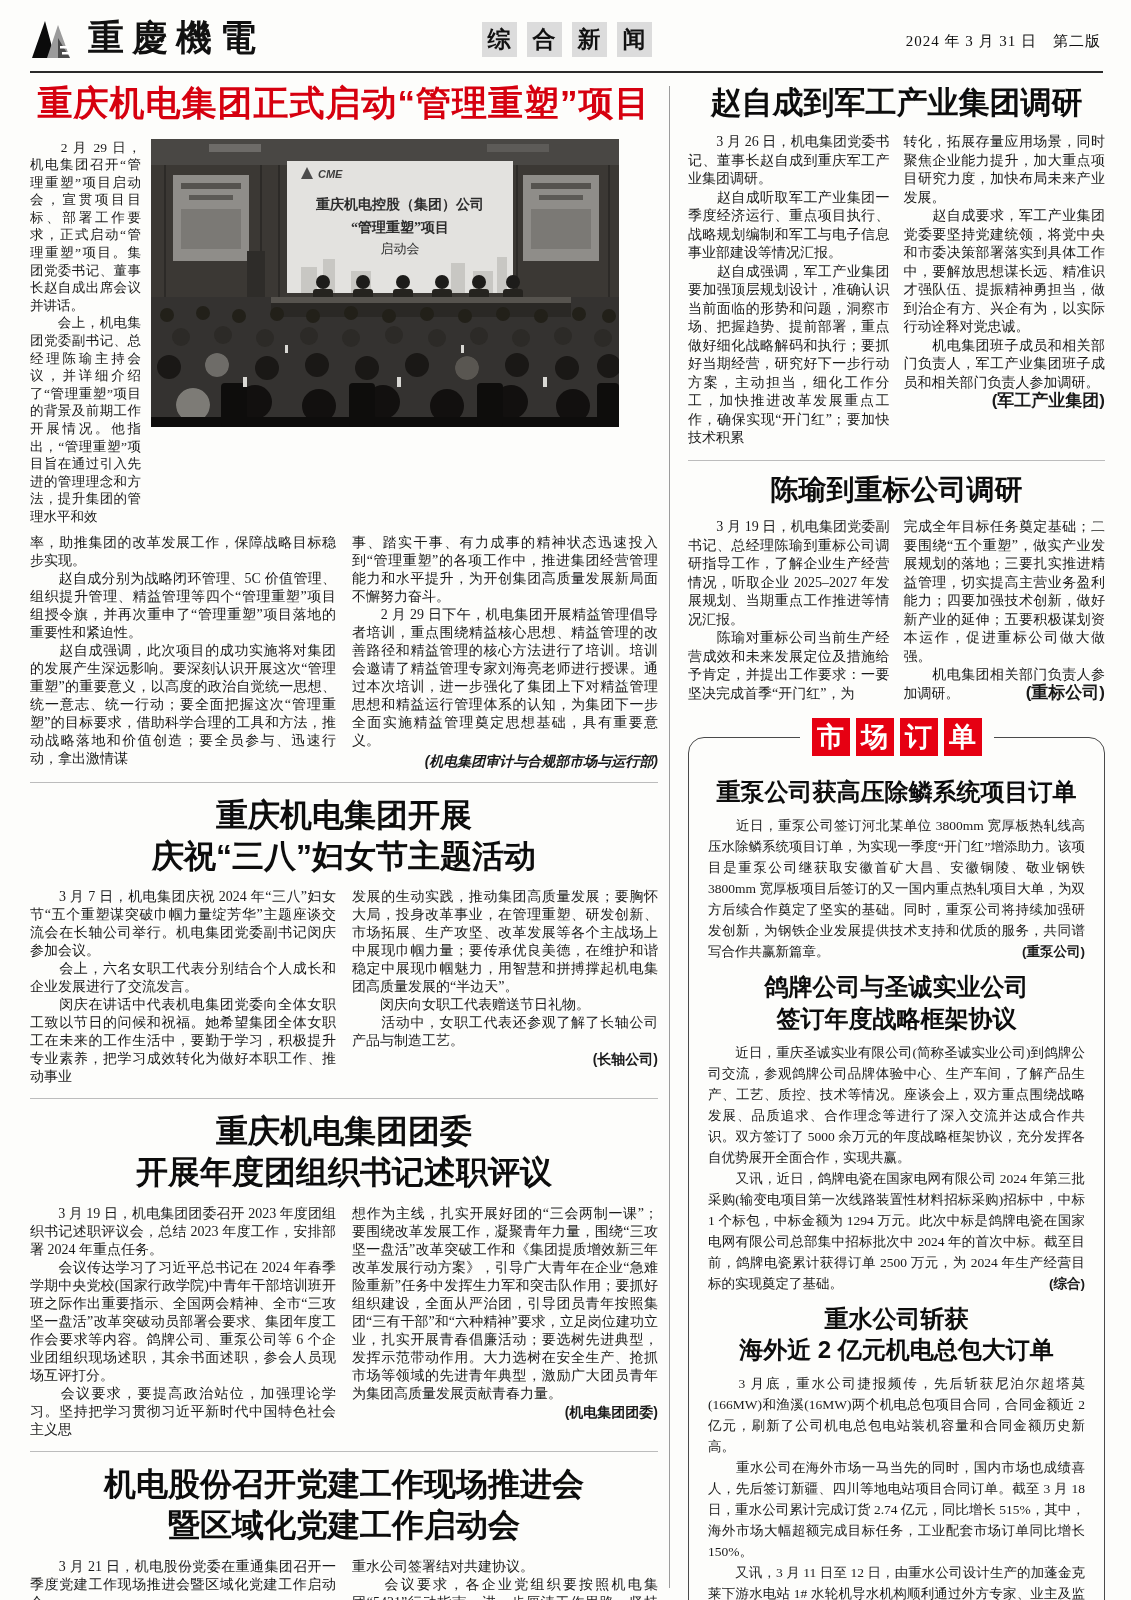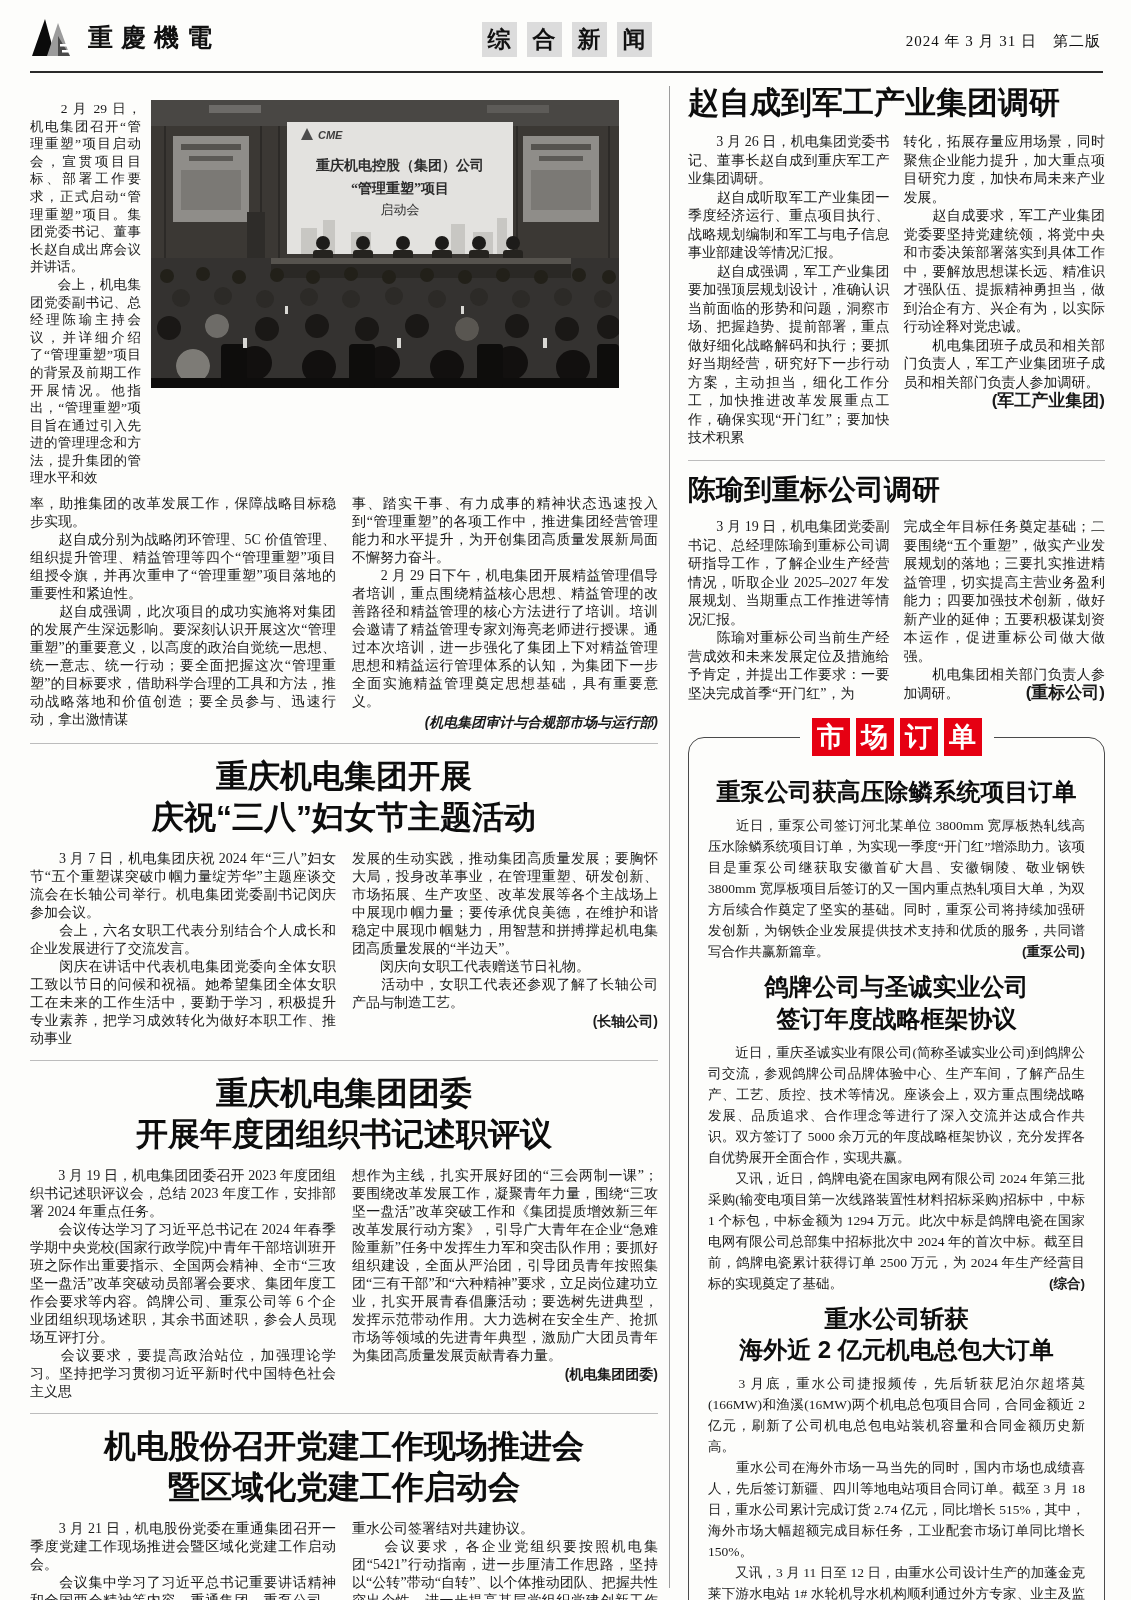--- a/index.html
+++ b/index.html
@@ -6,21 +6,21 @@
   body { margin: 0; background: #ffffff; }
   .page {
     position: relative; width: 1131px; height: 1600px;
     background: #fdfdfb; overflow: hidden;
     font-family: "Liberation Serif", serif; color: #1a1a1a;
   }
 
   
   .masthead { position: absolute; left: 30px; top: 12px; right: 28px; height: 58px; }
   .brand { position: absolute; left: 0; top: 2px; display: flex; align-items: center; gap: 10px; }
-  .brand-text { font-size: 25px; font-weight: bold; letter-spacing: 8px; color: #111; font-family: "Liberation Serif", serif; }
+  .brand-text { font-size: 36px; font-weight: bold; letter-spacing: 8px; color: #111; font-family: "Liberation Serif", serif; }
   .section-boxes { position: absolute; left: 50%; transform: translateX(-50%); top: 10px; display: flex; gap: 10px; }
   .section-box { width: 35px; height: 35px; background: #dcdcdc; color: #111; font-weight: bold;
                  font-size: 23px; line-height: 35px; text-align: center; }
   .dateline { position: absolute; right: 2px; top: 20px; font-size: 15px; color: #111; letter-spacing: 1px; }
   .masthead-rule { position: absolute; left: 30px; right: 28px; top: 71px; height: 2px; background: #2a2a2a; }
 
   
   .left-region  { position: absolute; left: 30px;  top: 84px; width: 628px; }
   .right-region { position: absolute; left: 688px; top: 84px; width: 417px; }
   .vsep { position: absolute; left: 669px; top: 86px; height: 1502px; width: 1px; background: #9c9c9c; }
@@ -42,21 +42,21 @@
   .a1-byline { font-size: 14px; margin-top: 2px; font-style: italic; }
 
   
   .art-title { font-family: "Liberation Sans", sans-serif; font-weight: 900; font-size: 32px;
                text-align: center; line-height: 1.28; color: #0d0d0d; }
   .two-col { display: flex; gap: 16px; margin-top: 12px; }
   .two-col .colhalf { font-size: 14px; line-height: 18px; }
   .lb { font-size: 14px; }
 
   
-  .r-title { font-family: "Liberation Sans", sans-serif; font-weight: 900; 
+  .r-title { font-family: "Liberation Sans", sans-serif; font-weight: 900; text-align: center;
              color: #0d0d0d; line-height: 1.2; }
   .r1-title { font-size: 31px; letter-spacing: 0px; }
   .r2-title { font-size: 28px; }
   .r-two-col { display: flex; gap: 14px; margin-top: 12px; }
   .r-col { flex: 1; font-size: 14px; line-height: 18.5px; }
   .rb { font-size: 17px; }
 
   
   .market-box { position: relative; margin-top: 34px; border: 1.5px solid #4a4a4a; border-radius: 16px;
                 padding: 28px 19px 12px 19px; }
@@ -93,20 +93,21 @@
       <span class="section-box">闻</span>
     </div>
     <div class="dateline">2024 年 3 月 31 日　第二版</div>
   </div>
   <div class="masthead-rule"></div>
   <div class="vsep"></div>
 
   <div class="left-region">
 
     <div>
+      <div class="a1-title">重庆机电集团正式启动“管理重塑”项目</div>
       <div class="a1-row1">
         <div class="a1-narrow body-text">　　2 月 29 日，机电集团召开“管理重塑”项目启动会，宣贯项目目标、部署工作要求，正式启动“管理重塑”项目。集团党委书记、董事长赵自成出席会议并讲话。
 　　会上，机电集团党委副书记、总经理陈瑜主持会议，并详细介绍了“管理重塑”项目的背景及前期工作开展情况。他指出，“管理重塑”项目旨在通过引入先进的管理理念和方法，提升集团的管理水平和效</div>
         <div class="photo-wrap">
           <svg width="468" height="288" viewBox="0 0 468 288" aria-hidden="true">
             <rect width="468" height="288" fill="#343230"></rect>
             <rect width="468" height="26" fill="#494744"></rect>
             <rect x="58" y="5" width="52" height="8" fill="#6d6b68"></rect>
             <rect x="336" y="5" width="62" height="8" fill="#5d5b58"></rect>
             <rect x="0" y="26" width="468" height="132" fill="#3b3834"></rect>

